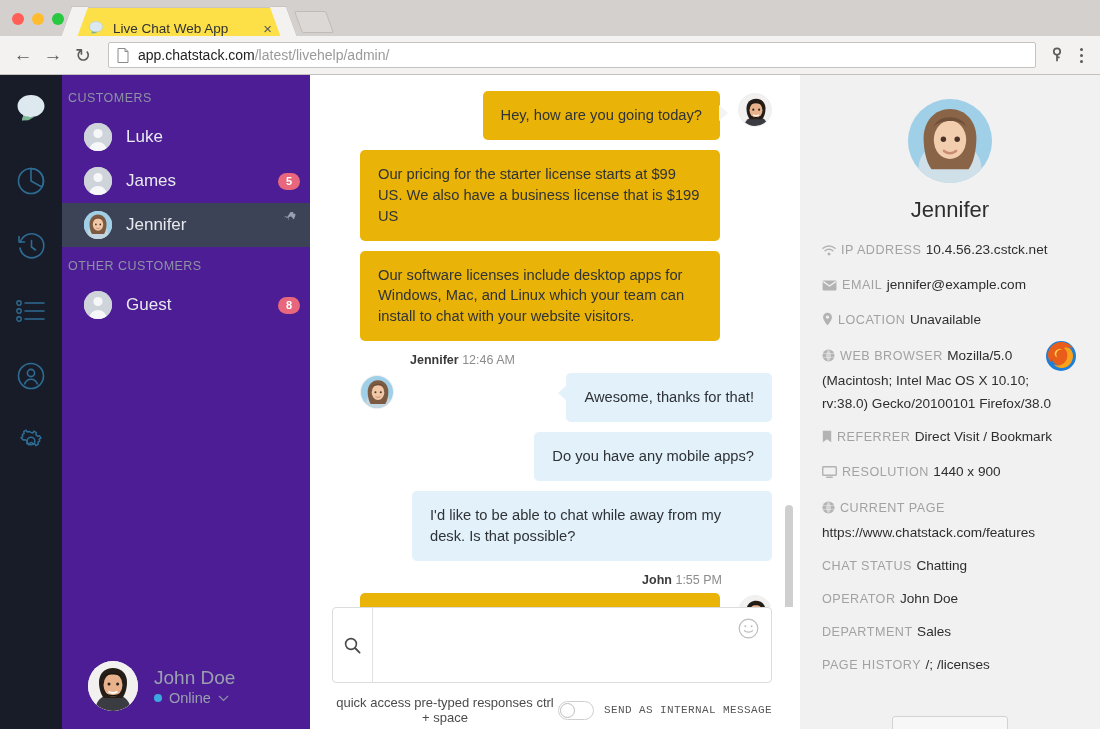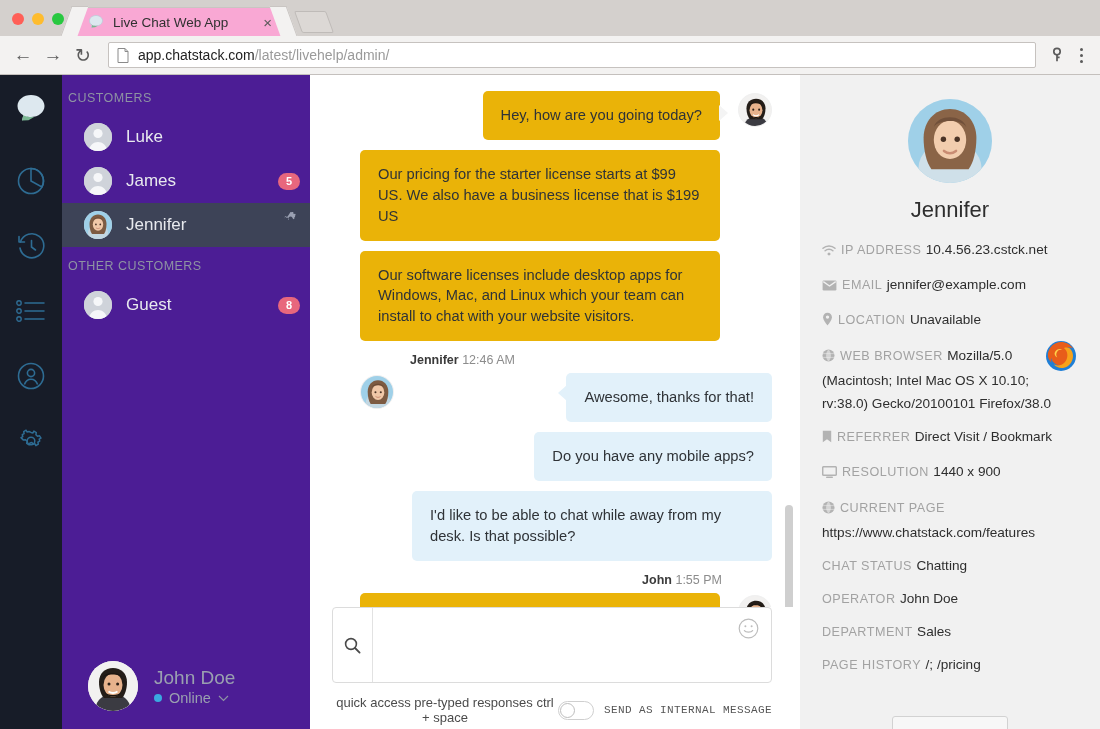--- a/index.html
+++ b/index.html
@@ -25,23 +25,23 @@
     display: flex; align-items: center; gap: 8px;
     padding: 0 10px 11px 12px;
   }
   .dot { width: 12px; height: 12px; border-radius: 50%; display: block; }
   .dot.red { background: #ff5f57; }
   .dot.yellow { background: #febc2e; }
   .dot.green { background: #28c840; }
 
   .tab {
     height: 29px;
-    background: #f9a8d4;
+    background: #fde047;
     border-top-left-radius: 2px; border-top-right-radius: 2px;
-    display: flex; align-items: center;
+    display: flex; align-items: flex-end;
     padding: 0 8px 0 14px;
     min-width: 210px;
     position: relative;
     transform: skew(0deg);
     border-top: 1px solid #c9c5c2;
   }
   .tab:before, .tab:after {
     content: ""; position: absolute; bottom: 0;
     width: 16px; height: 29px; background: #f3f2f1;
     border-top: 1px solid #c9c5c2;
@@ -648,21 +648,21 @@
       <div class="irow">
         <span class="ilbl">OPERATOR</span>
         <span class="ival">John Doe</span>
       </div>
       <div class="irow">
         <span class="ilbl">DEPARTMENT</span>
         <span class="ival">Sales</span>
       </div>
       <div class="irow">
         <span class="ilbl">PAGE HISTORY</span>
-        <span class="ival">/; /pricing</span>
+        <span class="ival">/; /licenses</span>
       </div>
 
       <div class="init-wrap">
         <button class="init-btn">Initiate Chat</button>
       </div>
     </div>
 
   </div>
 </div>
 

